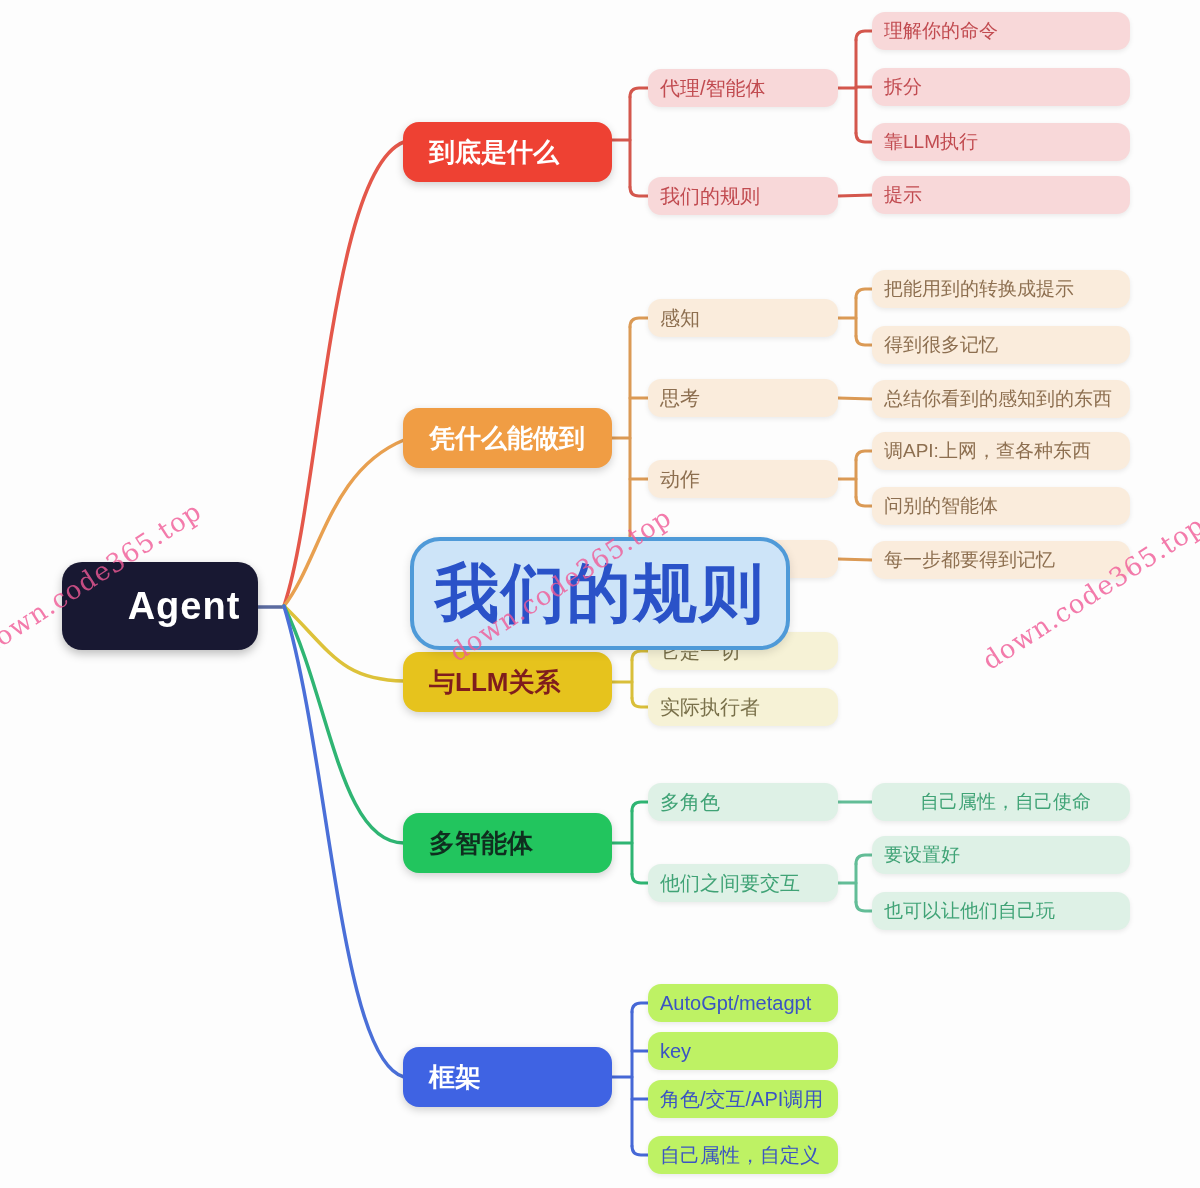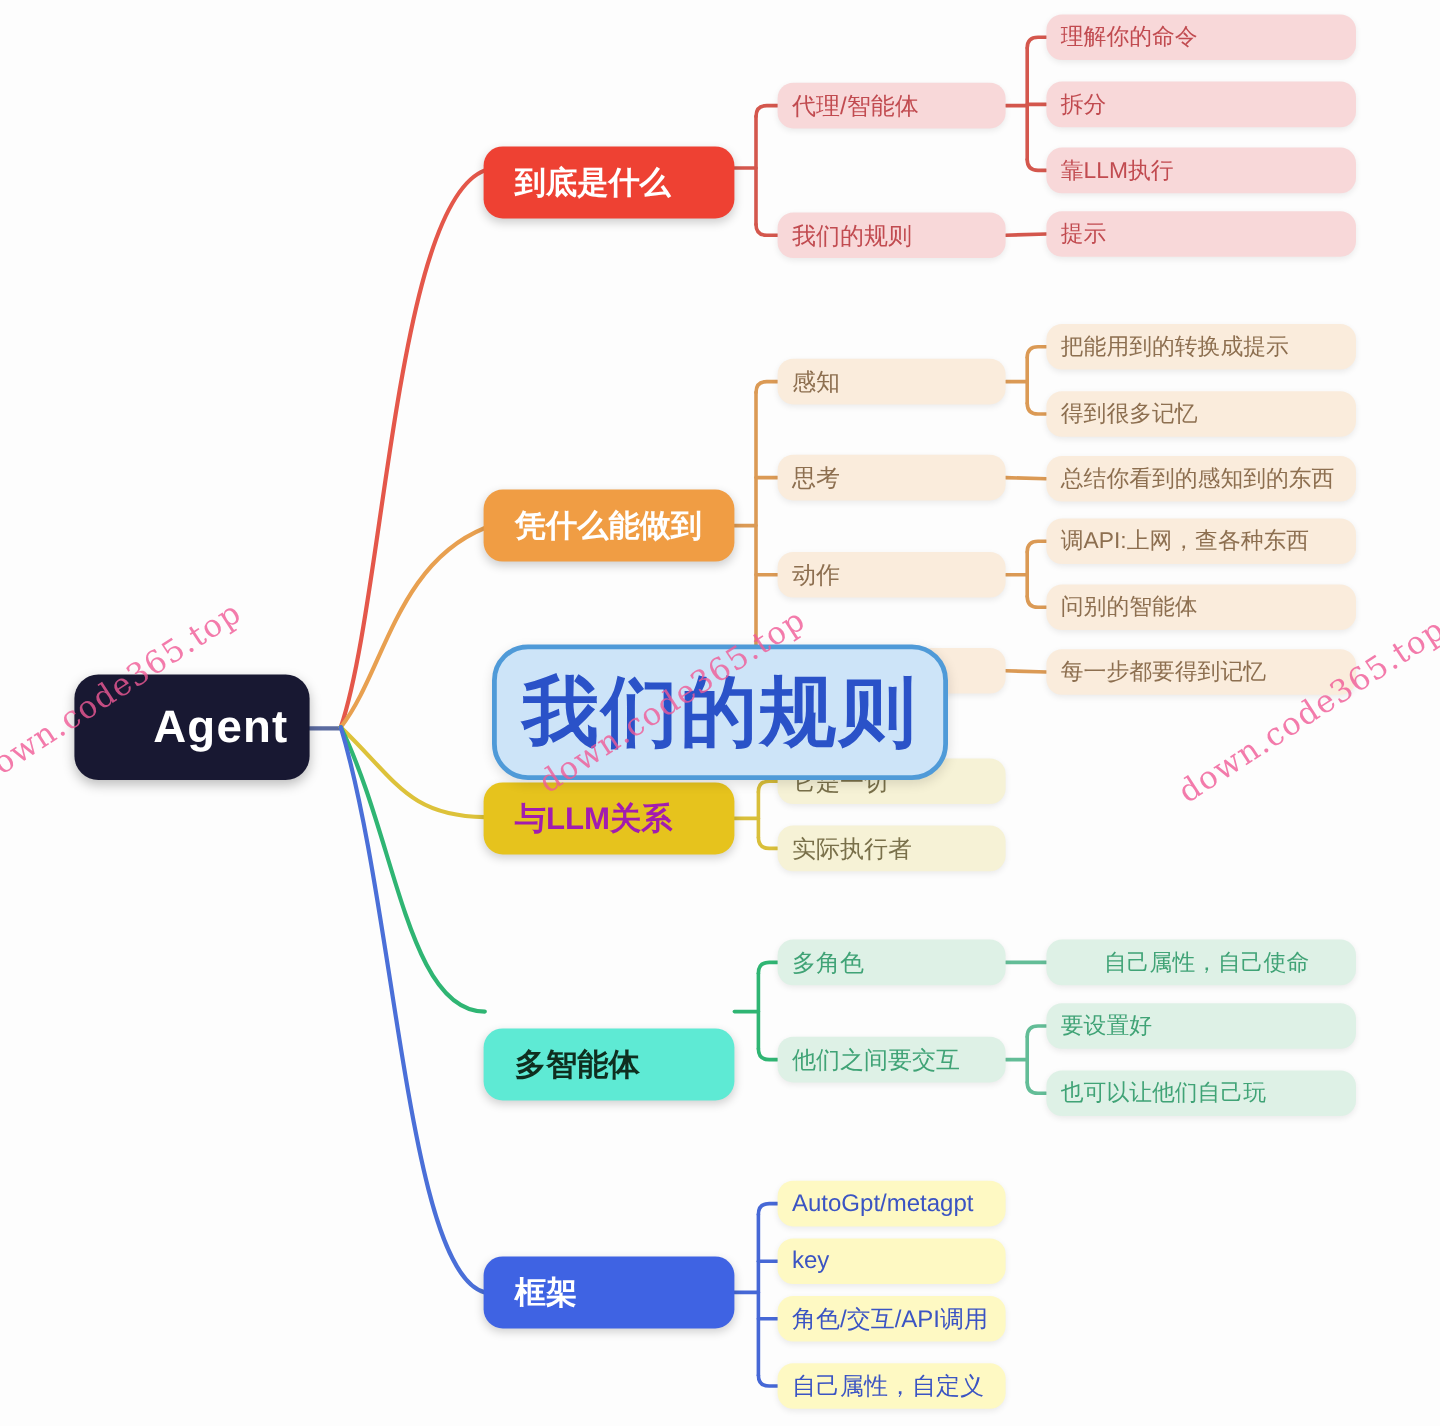--- a/index.html
+++ b/index.html
@@ -7,32 +7,32 @@
           font-family:"Liberation Sans","DejaVu Sans",sans-serif;background:#fdfdfd;}
   svg.links{position:absolute;left:0;top:0;z-index:1;}
   .node{position:absolute;box-sizing:border-box;display:flex;align-items:center;z-index:2;padding-left:48px;}
   .root{width:196px;height:88px;left:62px;top:562px;background:#181832;color:#ffffff;
         border-radius:20px;font-size:38px;font-weight:bold;justify-content:center;
         box-shadow:0 4px 10px rgba(0,0,0,.25);letter-spacing:1px;}
   .branch{width:209px;height:60px;border-radius:16px;font-size:26px;font-weight:bold;
           padding-left:26px;box-shadow:0 3px 8px rgba(0,0,0,.18);}
   .b-red{background:#ee4133;color:#ffffff;margin-top:12px;}
   .b-orange{background:#f09d44;color:#ffffff;}
-  .b-yellow{background:#e6c31d;color:#a21caf;}
-  .b-green{background:#5eead4;color:#0f2e1f;margin-top:44px;}
+  .b-yellow{background:#e6c31d;color:#7f1d1d;}
+  .b-green{background:#22c55e;color:#0f2e1f;}
   .b-blue{background:#3f63e3;color:#ffffff;}
   .child{width:190px;height:38px;border-radius:13px;font-size:20px;padding-left:12px;
          box-shadow:0 2px 5px rgba(0,0,0,.08);white-space:nowrap;}
   .leaf{width:258px;height:38px;border-radius:13px;font-size:19px;padding-left:12px;
         box-shadow:0 2px 5px rgba(0,0,0,.08);white-space:nowrap;}
   .pink{background:#f8d8d9;color:#c14b50;}
   .cream{background:#faecdc;color:#8d6f50;}
   .lyellow{background:#f6f2d6;color:#79704a;}
   .mint{background:#def1e6;color:#40a376;}
-  .lavender{background:#fef9c3;color:#3b54c3;}
+  .lavender{background:#bef264;color:#3b54c3;}
   .overlay{position:absolute;left:410px;top:537px;width:380px;height:113px;z-index:5;
            background:#cde4f8;border:4px solid #4f9ad8;border-radius:30px;box-sizing:border-box;
            display:flex;align-items:center;justify-content:center;
            color:#2a52c8;font-size:64px;font-weight:800;letter-spacing:2px;
            box-shadow:0 3px 10px rgba(0,0,0,.12);}
   .watermark{position:absolute;z-index:9;color:rgba(240,90,150,.8);
              font-family:"DejaVu Serif","Liberation Serif",serif;
              font-size:26px;letter-spacing:1px;white-space:nowrap;
              transform:rotate(-33deg);transform-origin:0 50%;pointer-events:none;}
 </style>

